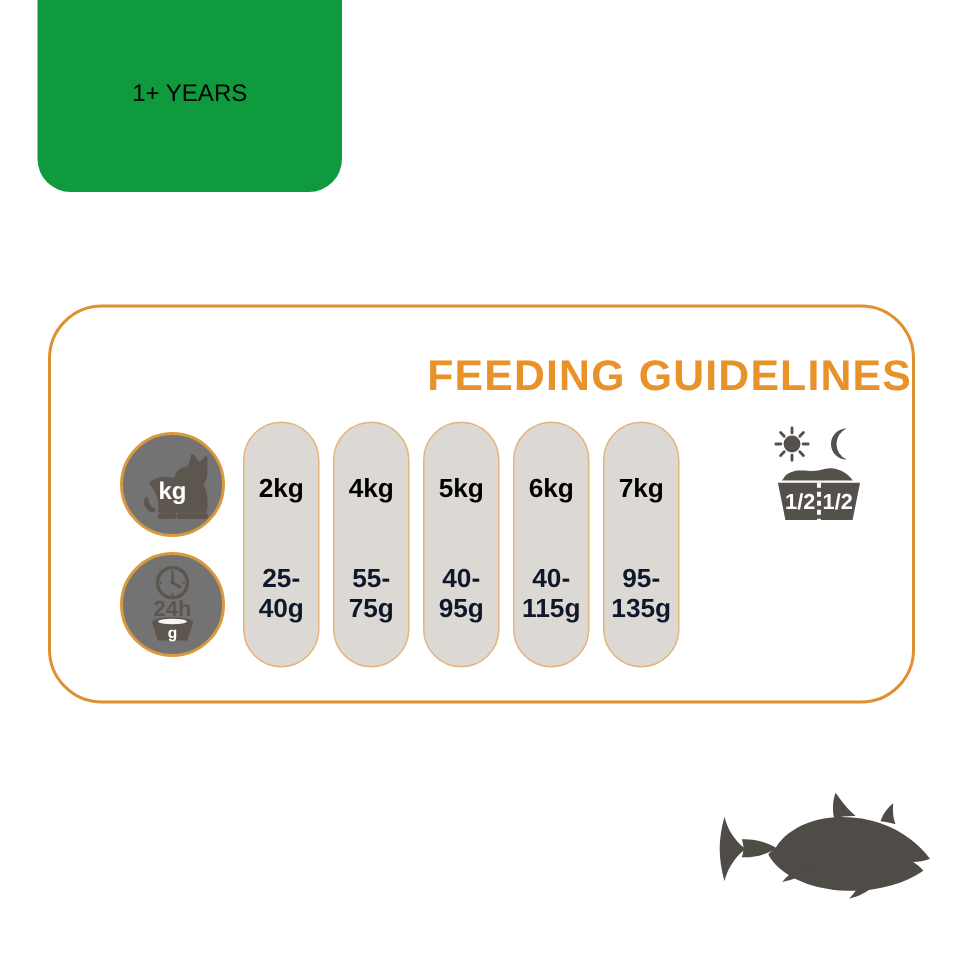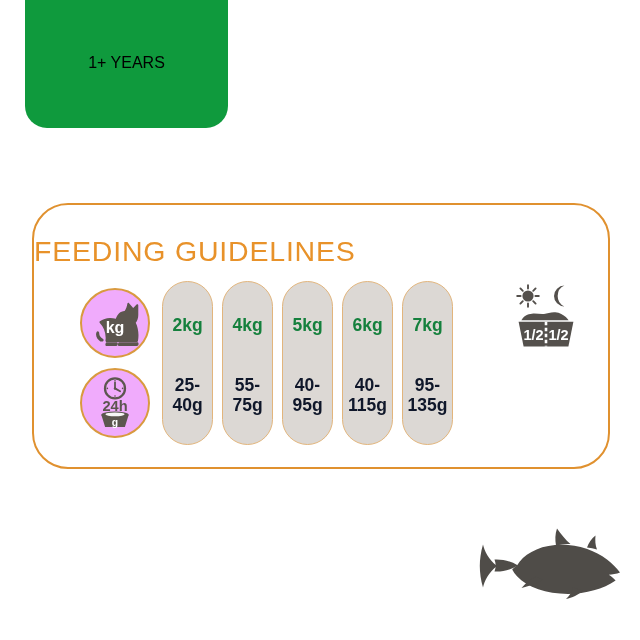--- a/index.html
+++ b/index.html
@@ -42,43 +42,43 @@
     border: 2.4px solid #e0912f;
     border-radius: 36px;
     background: #ffffff;
   }
 
   #card-title {
     position: absolute;
     left: 0;
     right: 0;
     top: 32px;
-    text-align: left;
+    text-align: right;
     color: #e8922a;
     font-size: 28.5px;
-    font-weight: normal;
+    font-weight: bold;
     letter-spacing: 0.8px;
     line-height: 1;
   }
 
   
   #icon-column {
     position: absolute;
     left: 46px;
     top: 83px;
     width: 76px;
   }
   .icon-circle {
     width: 70px;
     height: 70px;
     border: 2px solid #d99a3f;
     border-radius: 50%;
     box-sizing: border-box;
     position: relative;
-    background: #f0abfc;
+    background: #737373;
     text-decoration: underline;
   }
   #clock-bowl-circle {
     margin-top: 10px;
   }
   .icon-circle svg {
     position: absolute;
     left: 0;
     top: 0;
     width: 100%;
@@ -106,21 +106,21 @@
     align-items: center;
   }
   .pill-weight {
     position: absolute;
     top: 35px;
     left: 0;
     right: 0;
     text-align: center;
     font-size: 17.5px;
     font-weight: bold;
-    color: #15803d;
+    color: #000000;
     line-height: 1;
     white-space: nowrap;
   }
   .pill-amount {
     position: absolute;
     top: 93px;
     left: 0;
     right: 0;
     text-align: center;
     font-size: 17.5px;

